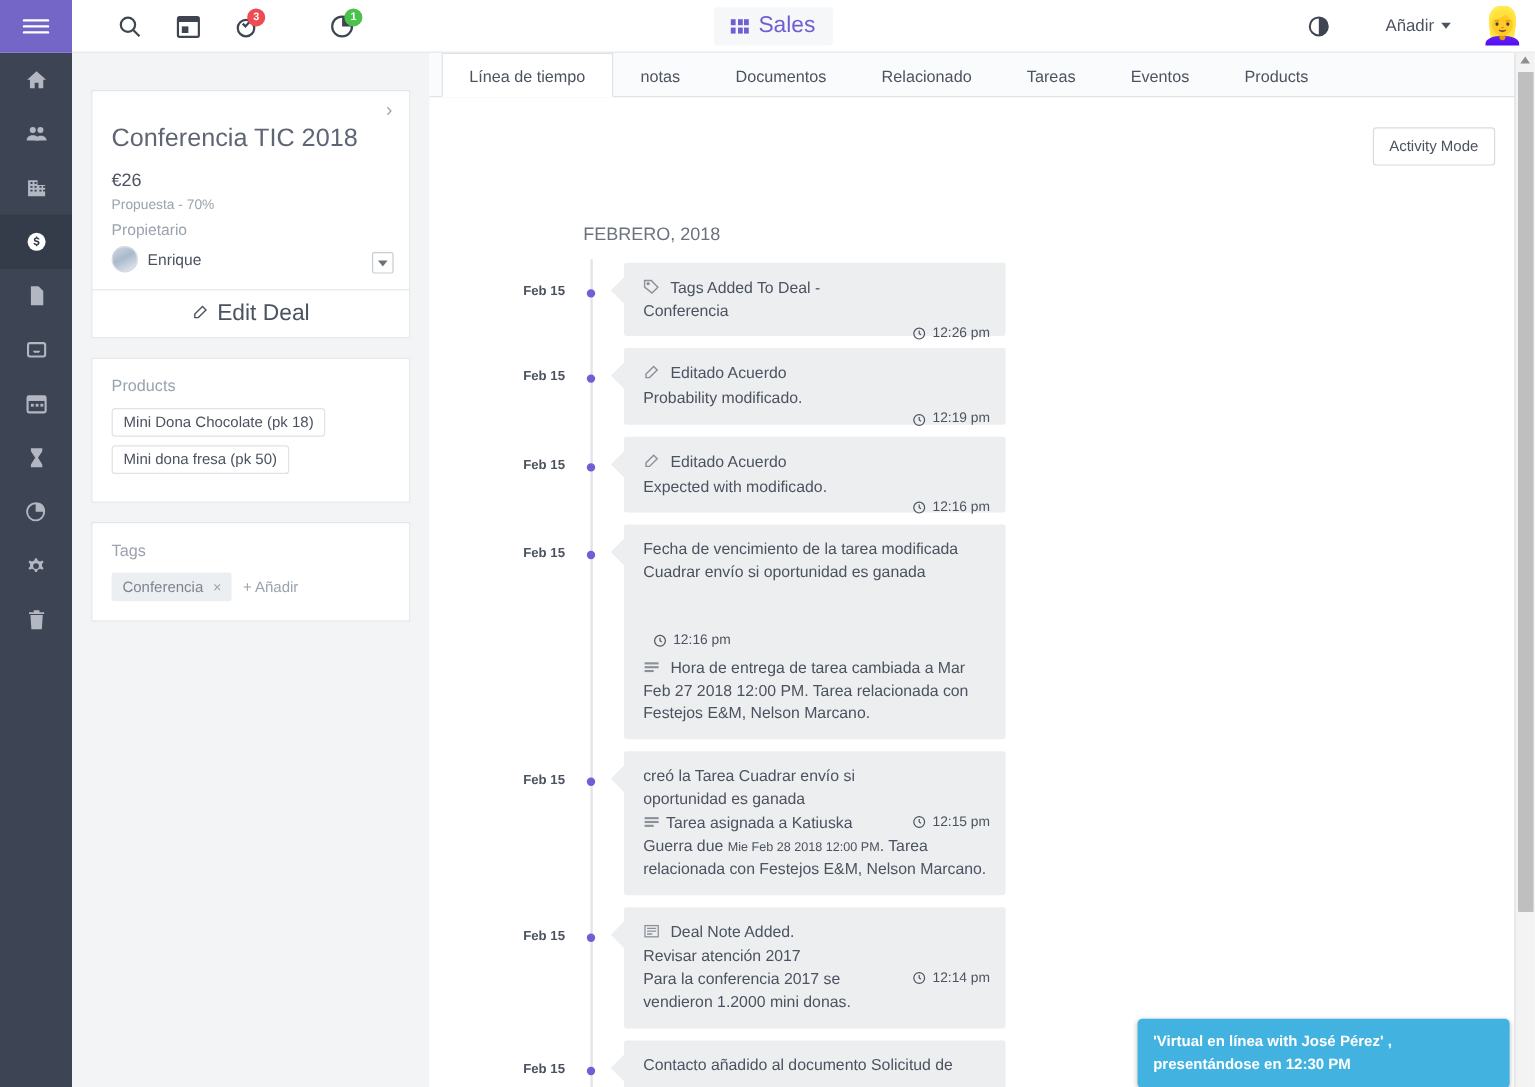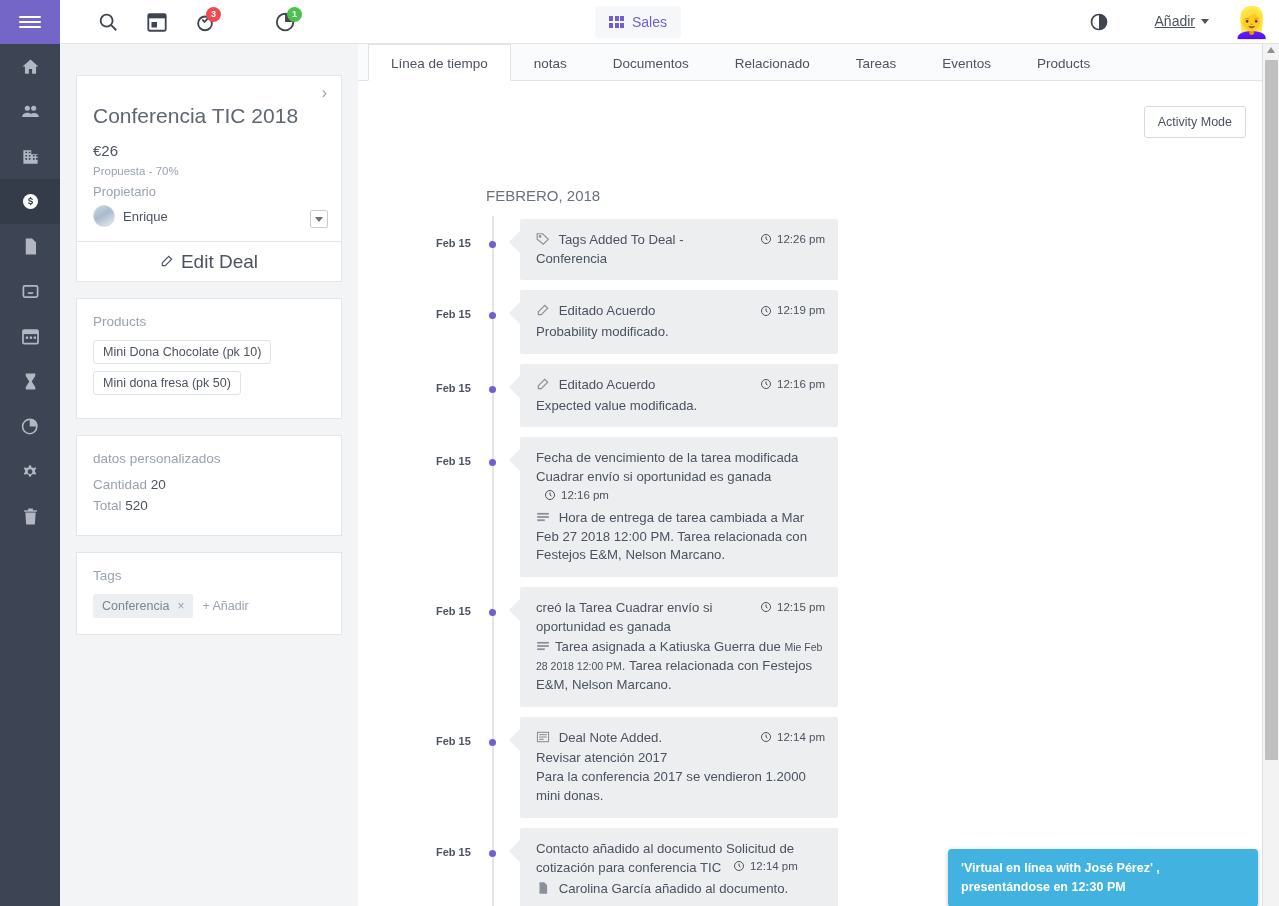--- a/index.html
+++ b/index.html
@@ -60,30 +60,30 @@
     border-radius: 3px;
     cursor: pointer;
   }
   #sales-chip .grid-glyph {
     display: grid;
     grid-template-columns: repeat(3, 4px);
     grid-template-rows: repeat(2, 5px);
     gap: 1.5px;
   }
   #sales-chip .grid-glyph i { background: #6f5fd4; display: block; }
-  #sales-chip .label { color: #6f5fd4; font-size: 14px; }
+  #sales-chip .label { color: #6f5fd4; font-size: 19px; }
 
   #half-circle-icon {
     position: absolute; right: 170px; top: 12px;
     width: 20px; height: 20px; cursor: pointer;
   }
   #anadir-menu {
     position: absolute; right: 70px; top: 13px;
     font-size: 14px; color: #4c5360; cursor: pointer;
-    display: flex; align-items: center; gap: 6px; text-decoration: underline;
+    display: flex; align-items: center; gap: 6px;
   }
   .caret-down {
     width: 0; height: 0;
     border-left: 4.5px solid transparent;
     border-right: 4.5px solid transparent;
     border-top: 5px solid #4c5360;
   }
   #user-avatar {
     position: absolute; right: 8px; top: 4px;
     width: 38px; height: 38px;
@@ -271,21 +271,21 @@
     width: 0; height: 0;
     border-top: 11px solid transparent;
     border-bottom: 11px solid transparent;
     border-right: 11px solid #eceeef;
   }
   .tl-time {
     float: right;
     font-size: 11.5px; color: #4c5360;
     margin-left: 8px;
     white-space: nowrap;
-    display: inline-flex; align-items: center; gap: 5px;
+    display: inline-flex; align-items: center; gap: 5px; margin-top: 39px;
   }
   .tl-time svg { width: 12px; height: 12px; flex: none; }
   .inline-icon {
     display: inline-block;
     vertical-align: -2px;
     margin-right: 5px;
     color: #8a9099;
   }
   .inline-icon svg { width: 14px; height: 14px; display: block; }
   .tl-sub { margin-top: 2px; }
@@ -494,38 +494,25 @@
             <path d="M4 20h5L20 9l-5-5L4 15z"></path>
           </svg>
       </span>
       <span>Edit Deal</span>
     </div>
   </div>
 
   <div class="card">
     <div class="card-section">
       <div class="section-title">Products</div>
-      <div><span class="product-chip">Mini Dona Chocolate (pk 10)</span></div>
+      <div><span class="product-chip">Mini Dona Chocolate (pk 18)</span></div>
       <div><span class="product-chip">Mini dona fresa (pk 50)</span></div>
     </div>
   </div>
 
-  <div class="card">
-    <div class="card-section">
-      <div class="section-title">datos personalizados</div>
-      <div class="kv-row">
-        <span class="k">Cantidad</span>
-        <span class="v">20</span>
-      </div>
-      <div class="kv-row">
-        <span class="k">Total</span>
-        <span class="v">520</span>
-      </div>
-    </div>
-  </div>
 
 
   <div class="card">
     <div class="card-section">
       <div class="section-title">Tags</div>
       <div id="tags-row">
         <span class="tag-chip">
           <span>Conferencia</span>
           <span class="x">×</span>
         </span>
@@ -607,21 +594,21 @@
               <path d="M12 7v5l3 2"></path>
             </svg>
           <span>12:16 pm</span>
         </span>
         <span class="inline-icon">
           <svg viewBox="0 0 24 24" fill="none" stroke="currentColor" stroke-width="2">
               <path d="M4 20h5L20 9l-5-5L4 15z"></path>
             </svg>
         </span>
         <span>Editado Acuerdo</span>
-        <div class="tl-sub">Expected value modificada.</div>
+        <div class="tl-sub">Expected with modificado.</div>
       </div>
     </div>
 
     <div class="tl-row">
       <span class="tl-date">Feb 15</span>
       <span class="tl-dot"></span>
       <div class="tl-card">
         <span>Fecha de vencimiento de la tarea modificada Cuadrar envío si oportunidad es ganada</span>
         <span class="tl-time" style="float:none; display:inline-flex">
           <svg viewBox="0 0 24 24" fill="none" stroke="#4c5360" stroke-width="2">

